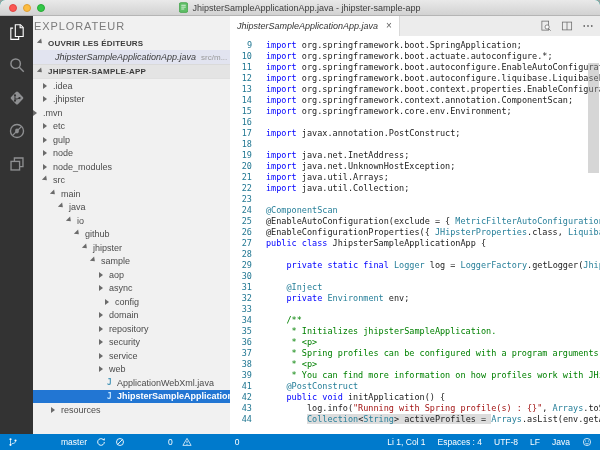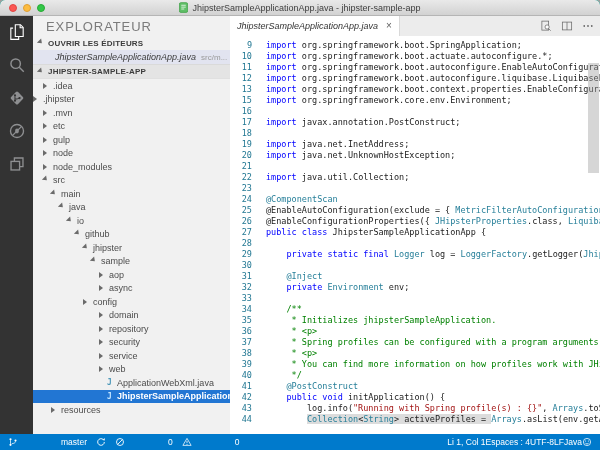--- a/index.html
+++ b/index.html
@@ -25,21 +25,21 @@
 
   
   .activitybar { width:33px; background:#333333; display:flex; flex-direction:column;
                  align-items:center; padding-top:5px; gap:11px; flex-shrink:0; }
   .ab-item { width:22px; height:22px; color:#8e8f91; display:flex; align-items:center; justify-content:center; cursor:pointer; }
   .ab-item.active { color:#ffffff; }
   .ab-item svg { width:18px; height:18px; }
 
   
   .sidebar { width:197px; background:#f1f1f1; flex-shrink:0; font-size:9px; color:#4c4c4c; overflow:hidden; }
-  .sb-title { height:20px; line-height:21px; padding-left:13px; font-size:13px; color:#7b7b7b; letter-spacing:0.9px; }
+  .sb-title { height:20px; line-height:21px; padding-left:1px; font-size:11px; color:#7b7b7b; letter-spacing:0.9px; }
   .sec-hdr { height:14px; display:flex; align-items:center; font-size:8px; font-weight:bold;
              color:#3c3c3c; padding-left:5px; letter-spacing:0.2px; }
   .sec-hdr.shaded { height:15px; background:#e4e4e4; border-top:1px solid #dadada; border-bottom:1px solid #e0e0e0; }
   .tw { width:0; height:0; border:3px solid transparent; border-left:4.5px solid #6a6a6a;
         display:inline-block; margin-right:3px; flex-shrink:0; }
   .tw.exp { transform:rotate(45deg); }
   .oe-item { height:14px; background:#e2e4f0; display:flex; align-items:center; padding-left:22px; cursor:pointer; }
   .oe-name { font-style:italic; color:#3a3a3a; white-space:nowrap; }
   .oe-path { color:#9a9a9a; font-size:8px; margin-left:5px; white-space:nowrap; }
   .tree-row { height:13.5px; display:flex; align-items:center; white-space:nowrap; overflow:hidden;
@@ -70,21 +70,21 @@
   .str { color:#a31515; }
   .pl { color:#1b1b1b; }
   .hl { background:#dcdcdc; }
   .vscroll { position:absolute; right:1px; top:27px; width:11px; height:110px; background:#9d9d9d; opacity:0.42; cursor:pointer; }
 
   
   .statusbar { height:16px; color:#ffffff; display:flex; align-items:center; justify-content:space-between;
                font-size:8.5px; padding:0 8px; }
   .sb-group { display:flex; align-items:center; }
   .sb-group.left .sb-item { margin-right:9px;gap:43px; }
-  .sb-group.right .sb-item { }
+  .sb-group.right .sb-item { margin-left:12px; }
   .sb-item { display:flex; align-items:center; gap:3px; cursor:pointer; white-space:nowrap; }
   .sb-item svg { width:10px; height:10px; display:block; }
   .icon { display:inline-flex; align-items:center; }
 </style>
 </head>
 <body>
 
 <div class="window">
 
   <div class="titlebar">
@@ -169,26 +169,26 @@
         </div>
       <div class="sec-hdr shaded">
         <span class="tw exp"></span>
         <span>JHIPSTER-SAMPLE-APP</span>
       </div>
       <div>
           <div class="tree-row " style="padding-left:10px">
        <span class="tw"></span>
             <span>.idea</span>
      </div>
+          <div class="tree-row " style="padding-left:10px">
+       <span class="tw"></span>
+            <span>.jhipster</span>
+     </div>
           <div class="tree-row " style="">
        <span class="tw"></span>
-            <span>.jhipster</span>
-     </div>
-          <div class="tree-row " style="padding-left:10px">
-       <span class="tw"></span>
             <span>.mvn</span>
      </div>
           <div class="tree-row " style="padding-left:10px">
        <span class="tw"></span>
             <span>etc</span>
      </div>
           <div class="tree-row " style="padding-left:10px">
        <span class="tw"></span>
             <span>gulp</span>
      </div>
@@ -229,21 +229,21 @@
             <span>sample</span>
      </div>
           <div class="tree-row " style="padding-left:66px">
        <span class="tw"></span>
             <span>aop</span>
      </div>
           <div class="tree-row " style="padding-left:66px">
        <span class="tw"></span>
             <span>async</span>
      </div>
-          <div class="tree-row " style="padding-left:50px">
+          <div class="tree-row " style="padding-left:72px">
        <span class="tw"></span>
             <span>config</span>
      </div>
           <div class="tree-row " style="padding-left:66px">
        <span class="tw"></span>
             <span>domain</span>
      </div>
           <div class="tree-row " style="padding-left:66px">
        <span class="tw"></span>
             <span>repository</span>
@@ -317,39 +317,42 @@
             <div class="line">
        <span class="ln">11</span><span class="ct"><span class="kw">import</span><span class="pl"> org.springframework.boot.autoconfigure.EnableAutoConfiguration;</span></span>
      </div>
             <div class="line">
        <span class="ln">12</span><span class="ct"><span class="kw">import</span><span class="pl"> org.springframework.boot.autoconfigure.liquibase.LiquibaseProperties;</span></span>
      </div>
             <div class="line">
        <span class="ln">13</span><span class="ct"><span class="kw">import</span><span class="pl"> org.springframework.boot.context.properties.EnableConfigurationProperties;</span></span>
      </div>
             <div class="line">
+       <span class="ln">14</span><span class="ct"><span class="kw">import</span><span class="pl"> org.springframework.context.annotation.ComponentScan;</span></span>
+     </div>
+            <div class="line">
        <span class="ln">15</span><span class="ct"><span class="kw">import</span><span class="pl"> org.springframework.core.env.Environment;</span></span>
      </div>
             <div class="line">
        <span class="ln">16</span><span class="ct"></span>
      </div>
             <div class="line">
        <span class="ln">17</span><span class="ct"><span class="kw">import</span><span class="pl"> javax.annotation.PostConstruct;</span></span>
      </div>
             <div class="line">
        <span class="ln">18</span>
      </div>
             <div class="line">
        <span class="ln">19</span><span class="ct"><span class="kw">import</span><span class="pl"> java.net.InetAddress;</span></span>
      </div>
             <div class="line">
        <span class="ln">20</span><span class="ct"><span class="kw">import</span><span class="pl"> java.net.UnknownHostException;</span></span>
      </div>
             <div class="line">
-       <span class="ln">21</span>
+       <span class="ln">21</span><span class="ct"><span class="kw">import</span><span class="pl"> java.util.Arrays;</span></span>
      </div>
             <div class="line">
        <span class="ln">22</span><span class="ct"><span class="kw">import</span><span class="pl"> java.util.Collection;</span></span>
      </div>
             <div class="line">
        <span class="ln">23</span><span class="ct"></span>
      </div>
             <div class="line">
        <span class="ln">24</span><span class="ct"><span class="ty">@ComponentScan</span></span>
      </div>
@@ -390,23 +393,20 @@
        <span class="ln">36</span><span class="ct"><span class="cm">     * &lt;p&gt;</span></span>
      </div>
             <div class="line">
        <span class="ln">37</span><span class="ct"><span class="cm">     * Spring profiles can be configured with a program arguments --spring.profiles.active=your-active-profile</span></span>
      </div>
             <div class="line">
        <span class="ln">38</span><span class="ct"><span class="cm">     * &lt;p&gt;</span></span>
      </div>
             <div class="line">
        <span class="ln">39</span><span class="ct"><span class="cm">     * You can find more information on how profiles work with JHipster on https://jhipster.github.io/profiles.html</span></span>
-     </div>
-            <div class="line">
-       <span class="ln">40</span><span class="ct"><span class="cm">     */</span></span>
      </div>
             <div class="line">
        <span class="ln">41</span><span class="ct"><span class="pl">    </span><span class="ty">@PostConstruct</span></span>
      </div>
             <div class="line">
        <span class="ln">42</span><span class="ct"><span class="pl">    </span><span class="kw">public void</span><span class="pl"> initApplication() {</span></span>
      </div>
             <div class="line">
        <span class="ln">43</span><span class="ct"><span class="pl">        log.info(</span><span class="str">"Running with Spring profile(s) : {}"</span><span class="pl">, </span><span class="ty">Arrays</span><span class="pl">.toString(env.getActiveProfiles()));</span></span>
      </div>

